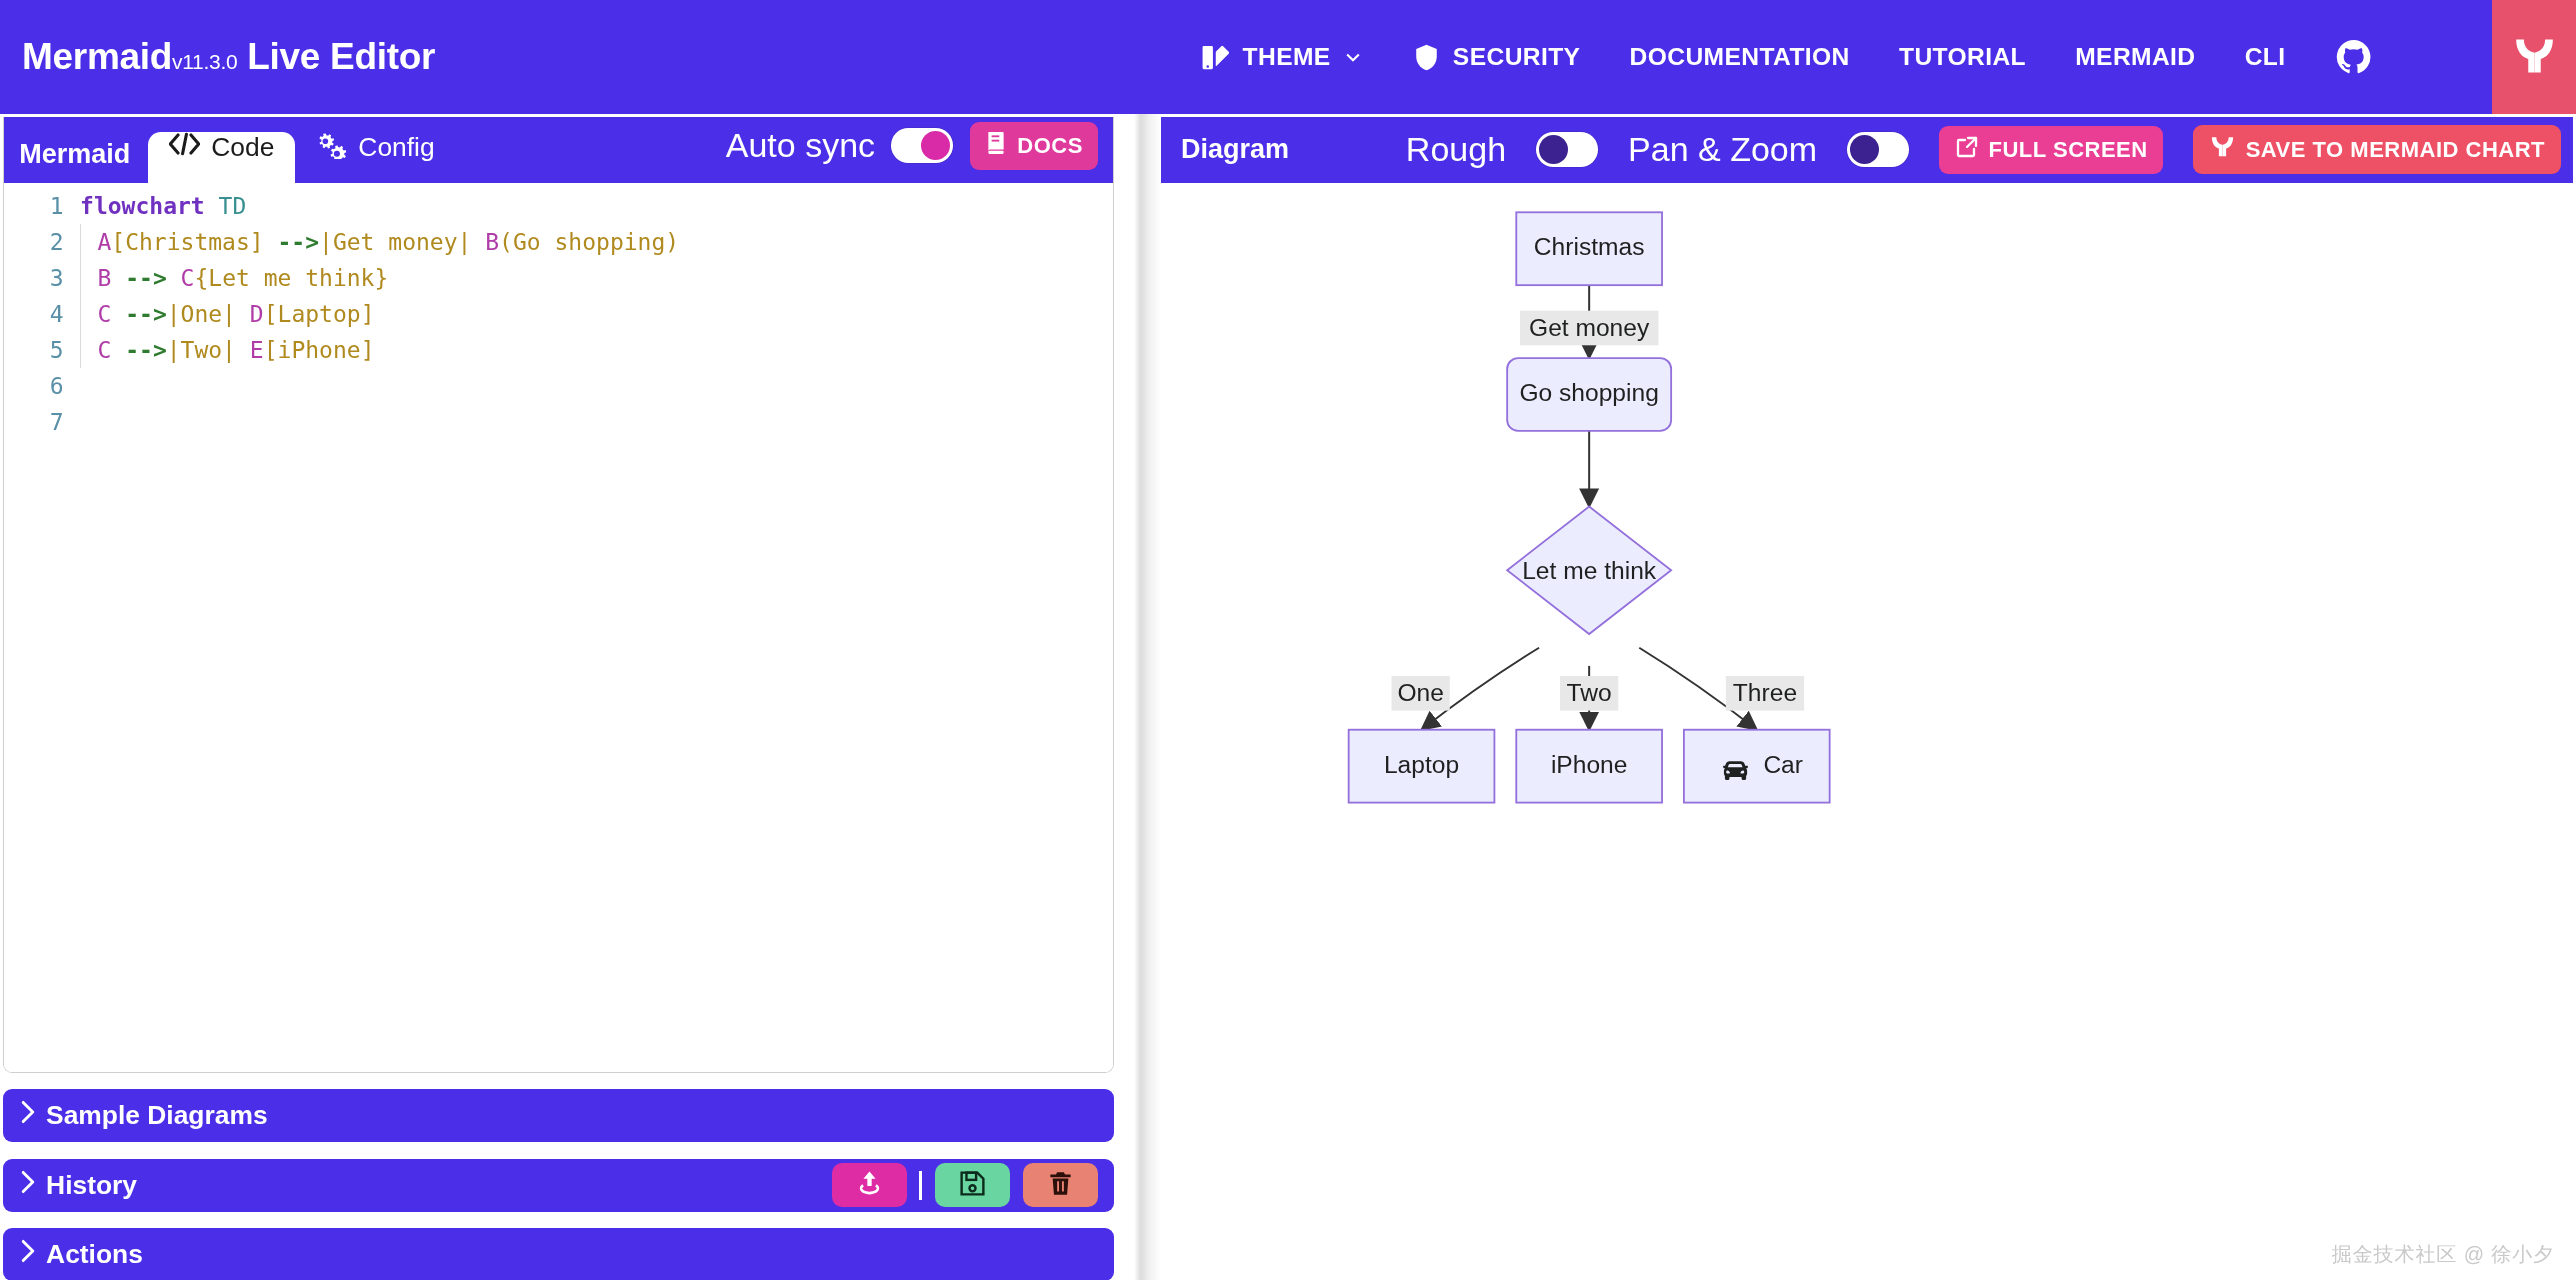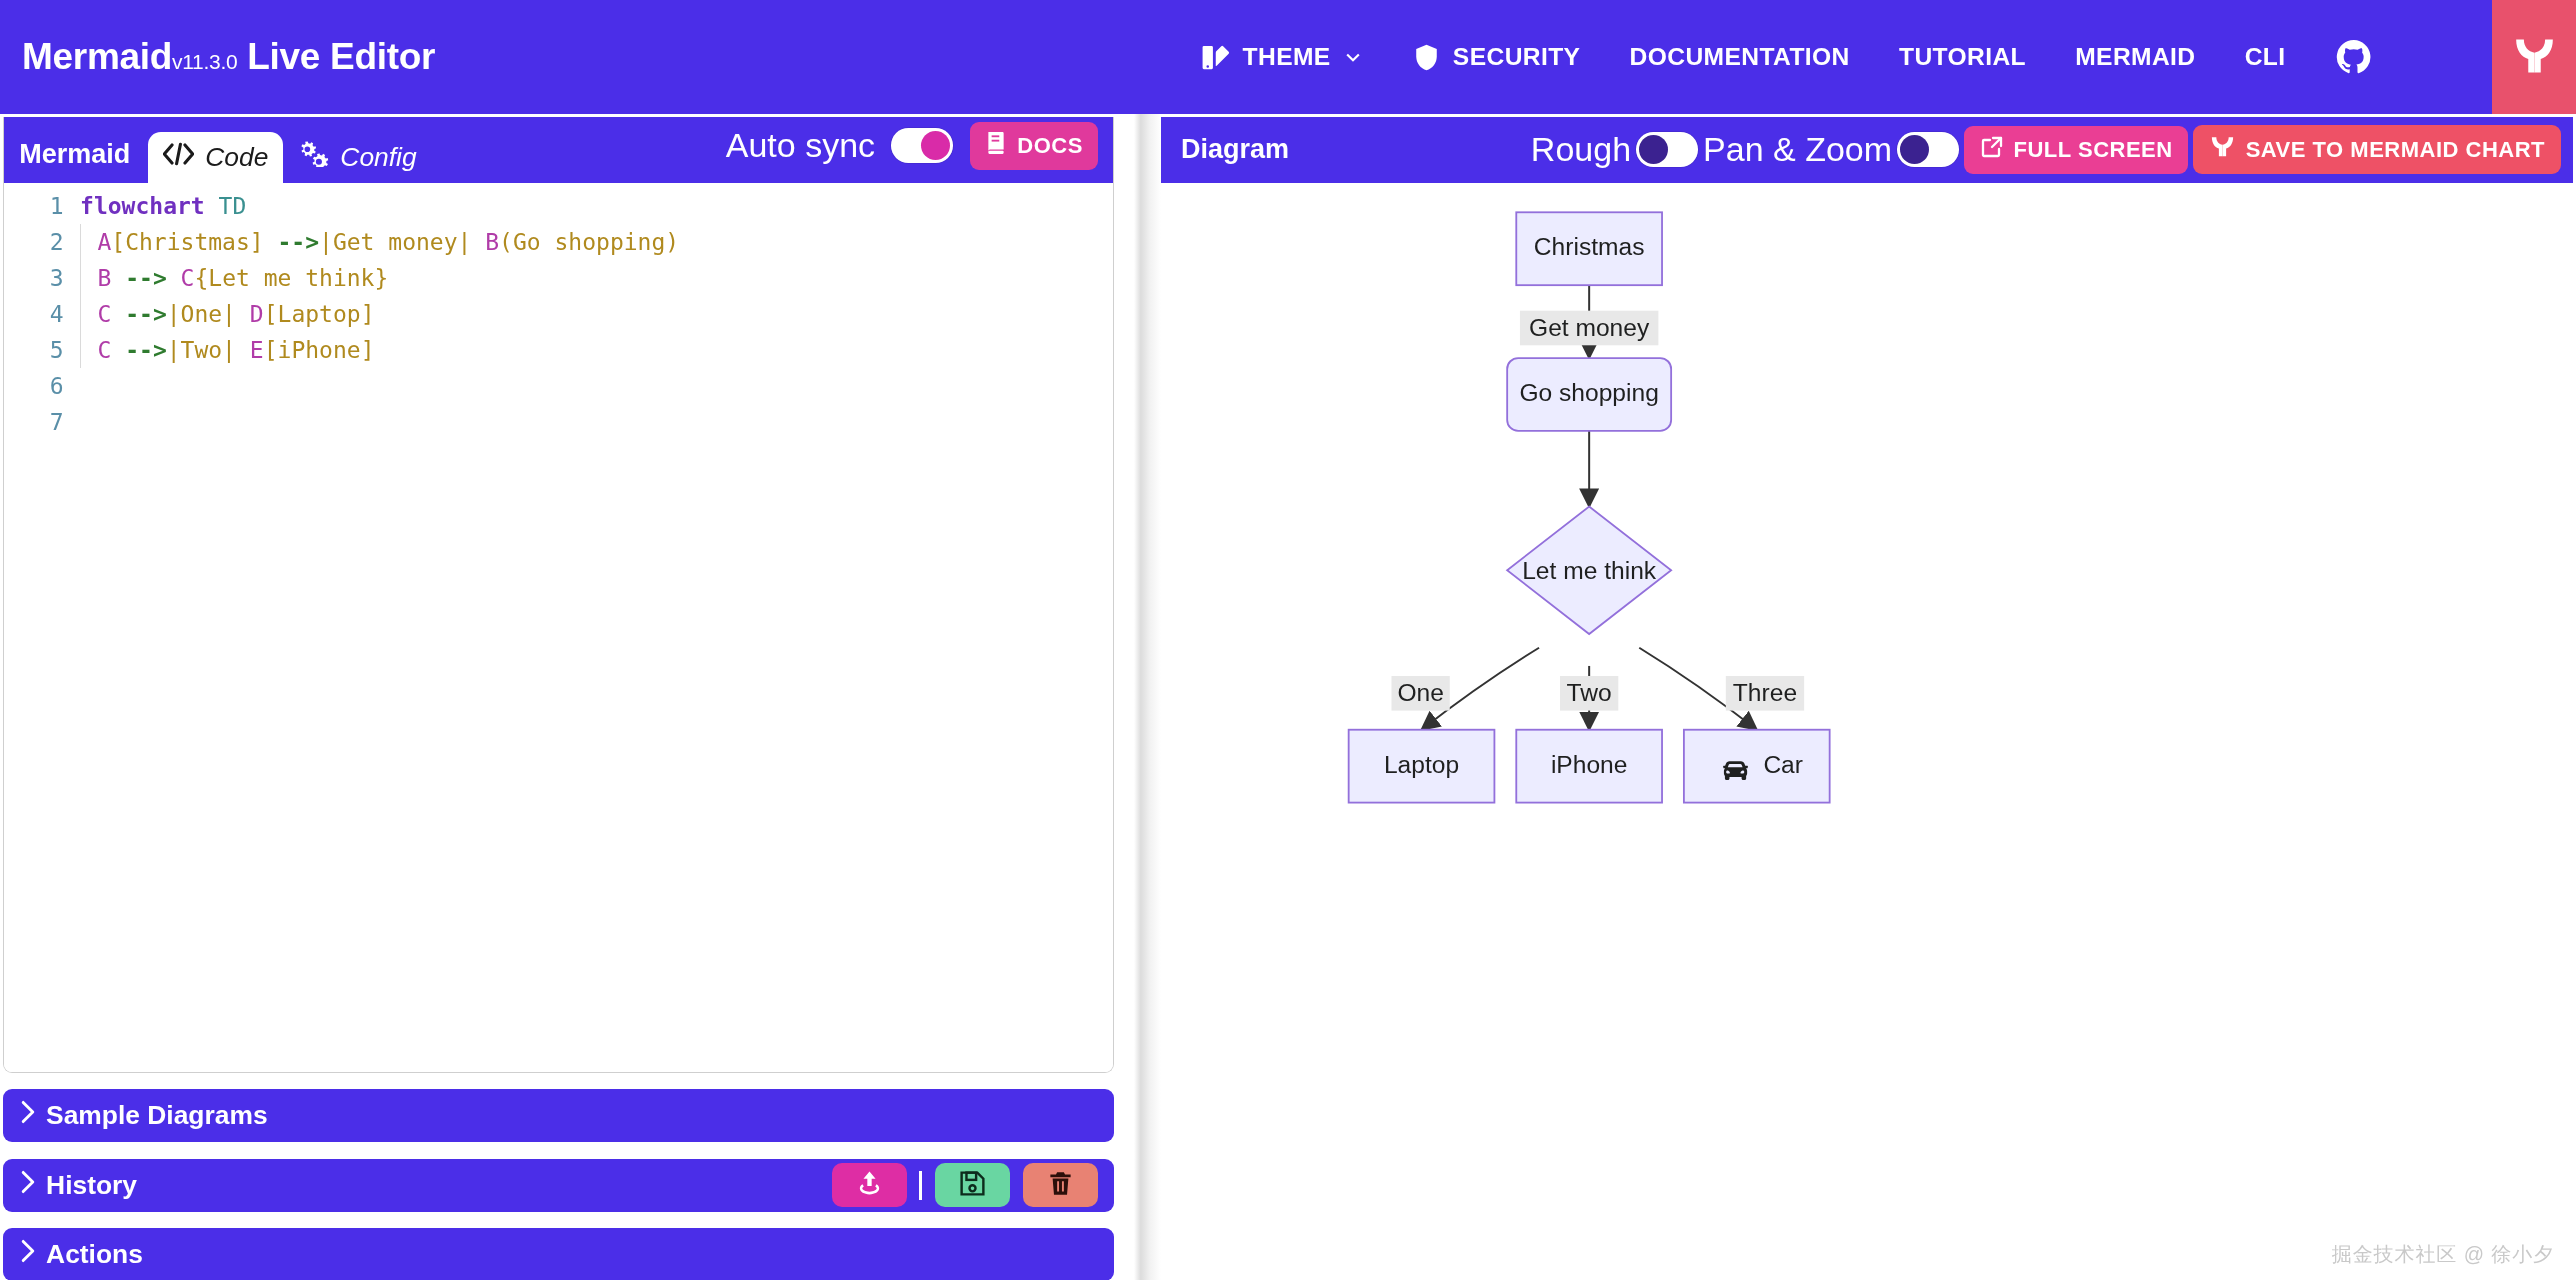--- a/index.html
+++ b/index.html
@@ -111,29 +111,28 @@
   }
   .tb-label {
     color: #fff;
     font-size: 27px;
     font-weight: bold;
     padding: 0 18px 12.8px 15.5px;
     white-space: nowrap;
   }
   .tab {
     display: flex;
-    align-items: center;
+    align-items: flex-start;
     gap: 11px;
     font-size: 26.4px;
     height: 51px;
-    padding: 0 15px;
+    padding: 0 21px;
     border-radius: 12.8px 12.8px 0 0;
     cursor: pointer;
     white-space: nowrap;
-    font-style: italic;
   }
   .tab.active { background: #ffffff; color: #1b1b1b; font-weight: 500; }
   .tab.inactive { color: #ffffff; font-weight: 500; }
   .tb-right {
     margin-left: auto;
     display: flex;
     align-items: center;
     gap: 16.4px;
     padding: 0 14.6px 12.8px 0;
   }
@@ -234,21 +233,21 @@
   .diagram-toolbar {
     height: 66px;
     background: #4B2EE8;
     display: flex;
     align-items: center;
     padding: 0 12.8px 0 20px;
     gap: 14.6px;
     margin: 2.7px 2.7px 0 0;
   }
   .dg-title { color:#fff; font-size:27px; font-weight:bold; white-space:nowrap; }
-  .dg-right { margin-left:auto; display:flex; align-items:center; gap:5px; }
+  .dg-right { margin-left:auto; display:flex; align-items:center; gap:30px; }
 
   
   .canvas {
     flex: 1;
     position: relative;
     background: #ffffff;
     overflow: hidden;
   }
   .canvas svg { display:block; }
   .watermark {

